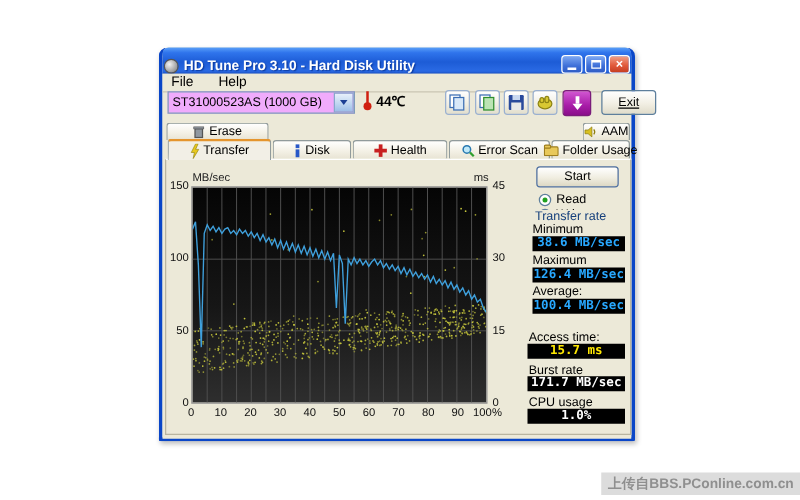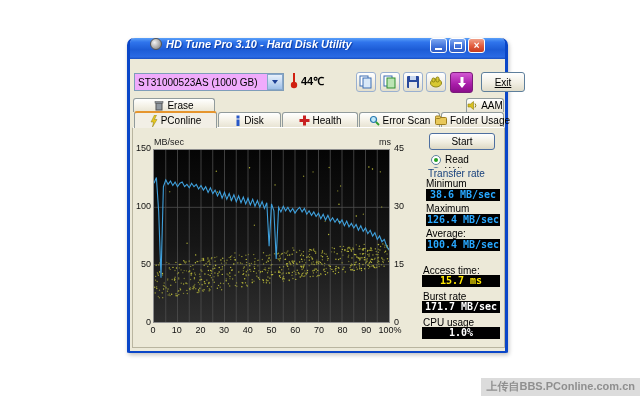--- a/index.html
+++ b/index.html
@@ -6,21 +6,21 @@
   html,body { width:640px; height:400px; background:#fff; overflow:hidden;
     font-family:"Liberation Sans", sans-serif; }
   .canvas { position:relative; width:640px; height:400px; background:#fff; }
 
   
   .window { position:absolute; left:127px; top:38px; width:381px; height:315px;
     border:3px solid #0A46C8; border-top:none; border-radius:7px 7px 2px 2px;
     background:#ECE9D8; box-shadow:1px 2px 4px rgba(0,0,0,.25); }
   .titlebar { position:relative; height:21px; border-radius:5px 5px 0 0;
     background:linear-gradient(180deg,#5AA0F8 0%,#2F74EC 20%,#1D5CD6 55%,#2A6AE4 90%,#1A4FC0 100%);
-    display:flex; align-items:flex-start; padding:0 20px;font-style:italic; }
+    display:flex; align-items:flex-end; padding:0 1px; }
   .title-icon { width:12px; height:12px; border-radius:50%;
     background:radial-gradient(circle at 35% 35%, #f2f2f2, #9a9a9a 70%, #666);
     margin-right:4px; flex:none; border:1px solid #555; }
   .title-text { color:#fff; font-weight:bold; font-size:11px; text-shadow:1px 1px 1px #0b3aa0;
     white-space:nowrap; overflow:hidden; flex:1; }
   .winbtns { display:flex; gap:2px; }
   .winbtn { width:17px; height:15px; border:1px solid #fff; border-radius:3px;
     display:flex; align-items:center; justify-content:center;
     font-size:10px; color:#fff; line-height:1; }
   .winbtn.minmax { background:linear-gradient(180deg,#7DA8F2,#3E6FD8 60%,#2F5CC4); }
@@ -121,20 +121,24 @@
           </div>
         <div class="winbtn minmax">
             <div class="glyph-max"></div>
           </div>
         <div class="winbtn close">×</div>
       </div>
     </div>
 
     <div class="client">
 
+      <div class="menubar">
+        <span class="menu-item">File</span>
+        <span class="menu-item">Help</span>
+      </div>
 
       <div class="combo">
         <span class="combo-text">ST31000523AS (1000 GB)</span>
         <span class="combo-btn">
             <span class="combo-arrow"></span>
           </span>
       </div>
 
       <div class="temp-wrap">
         <svg width="8" height="17">
@@ -190,21 +194,21 @@
           <polygon points="1,4 3.5,4 6.5,1.5 6.5,9.5 3.5,7 1,7" fill="#D8C020" stroke="#8E7E10" stroke-width="0.6"></polygon>
           <path d="M8 3.5 Q9.6 5.5 8 7.5" stroke="#8E7E10" fill="none"></path>
         </svg>
         <span>AAM</span>
       </div>
 
       <div class="tab tab-row2 active" style="left:4px;width:83px">
         <svg width="8" height="12">
           <polygon points="4.5,0 1,7 3.5,7 2.5,12 7,4.5 4.5,4.5 6.5,0" fill="#E8C81E" stroke="#8E7E10" stroke-width="0.5"></polygon>
         </svg>
-        <span>PConline</span>
+        <span>Transfer</span>
       </div>
       <div class="tab tab-row2" style="left:88px;width:63px">
         <svg width="6" height="11">
           <rect x="1.5" y="0.5" width="3" height="3" fill="#2858C8"></rect>
           <rect x="1.5" y="4.5" width="3" height="6.5" fill="#2858C8"></rect>
         </svg>
         <span>Disk</span>
       </div>
       <div class="tab tab-row2" style="left:152px;width:76px">
         <svg width="11" height="11">

